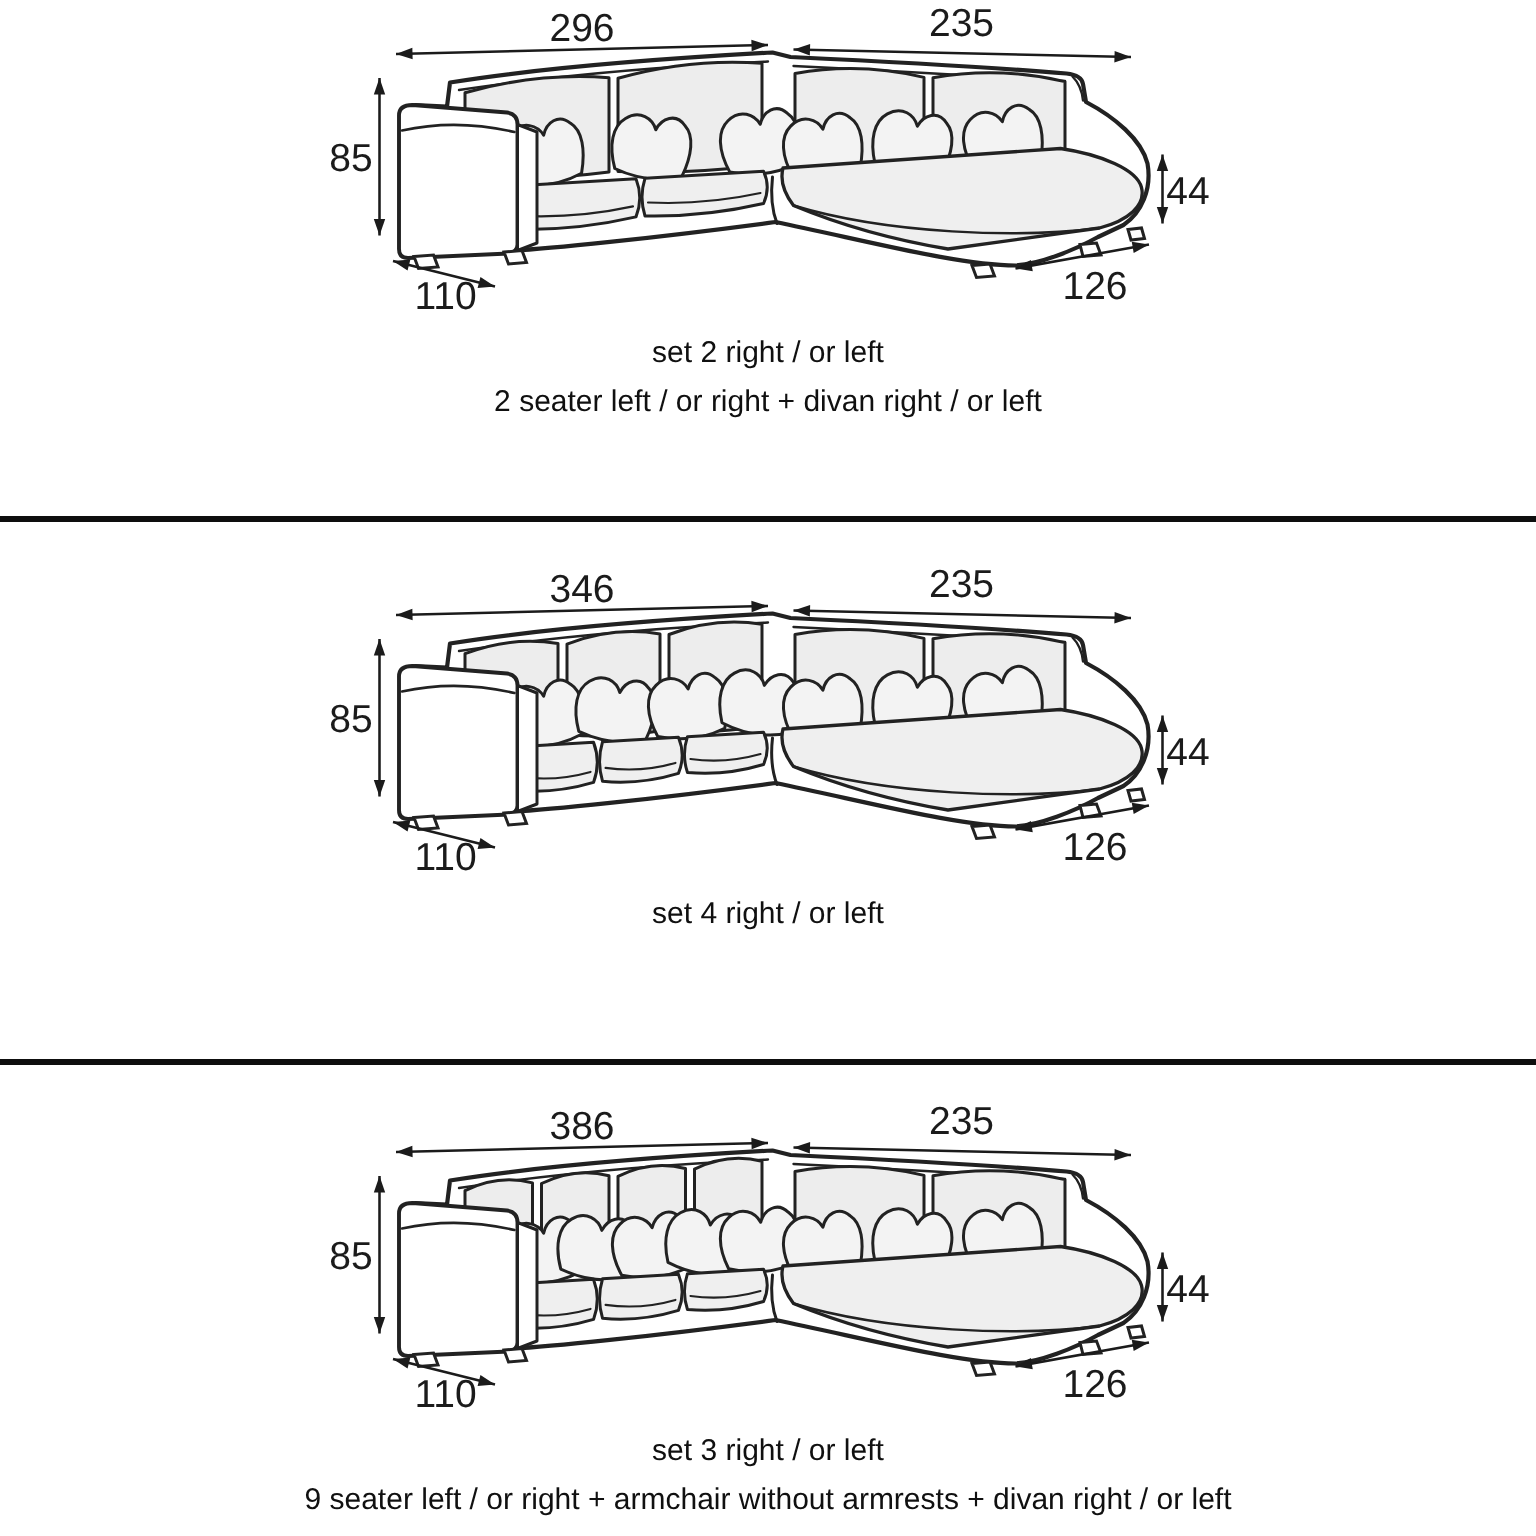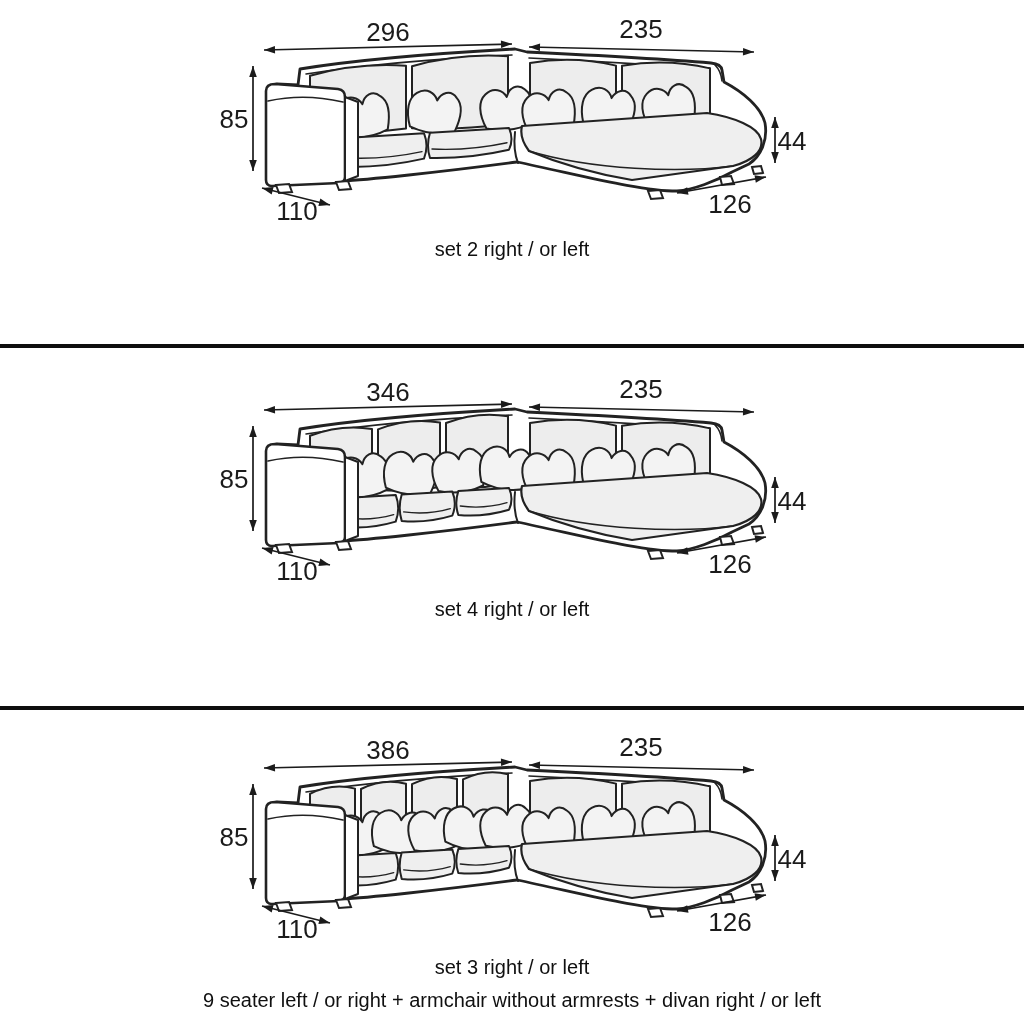--- a/index.html
+++ b/index.html
@@ -1,18 +1,18 @@
 <!DOCTYPE html>
 <html><head>
 <meta charset="utf-8">
 <style>
   html,body{margin:0;padding:0;background:#ffffff;}
   body{width:1024px;height:1024px;overflow:hidden;font-family:"Liberation Sans",sans-serif;}
   .panel{box-sizing:border-box;width:1024px;}
-  .panel--1{height:344px;padding-top:14px;}
+  .panel--1{height:344px;}
   .panel--2{height:362px;border-top:4px solid #0e0e0e;padding-top:26px;}
   .panel--3{height:342px;border-top:4px solid #0e0e0e;padding-top:22px;}
   .fig{width:600px;margin:0 auto;}
   svg.sofa{display:block;width:600px;height:215px;}
   .cap{text-align:center;color:#101010;font-size:20px;line-height:33px;white-space:nowrap;}
   .cap--title{margin-top:4px;}
   svg .dims text{font-size:26px;fill:#1b1b1b;font-family:"Liberation Sans",sans-serif;}
 </style>
 </head>
 <body>
@@ -73,20 +73,21 @@
         <text x="176" y="27" text-anchor="middle">296</text>
         <text x="429" y="24" text-anchor="middle">235</text>
         <text x="22" y="114" text-anchor="middle">85</text>
         <text x="580" y="136" text-anchor="middle">44</text>
         <text x="85" y="206" text-anchor="middle">110</text>
         <text x="518" y="199" text-anchor="middle">126</text>
       </g>
     </svg>
   </div>
   <div class="cap cap--title">set 2 right / or left</div>
+  <div class="cap">2 seater left / or right + divan right / or left</div>
 </section>
 
 <section class="panel panel--2">
   <div class="fig">
     <svg class="sofa" viewBox="0 0 600 215">
       <g class="art">
           <path d="M60 170 L56 78 Q57 71 65 70 L86 71 L88 55 C150 45 230 39 303 35 L315 38 C378 41 452 45 499 49 Q509 50 510 56 L512 68 C531 78 549 93 553 109 C556 126 549 142 537 150 L520 158 C504 167 481 176 465 177 C428 177 368 161 305 148 C222 159 152 166 130 167 Z" fill="#ffffff" stroke="#222" stroke-width="2.8" stroke-linejoin="round" stroke-linecap="round"></path>
           <path d="M94 60 C160 50 235 44 300 41" fill="none" stroke="#222" stroke-width="1.6" stroke-linejoin="round" stroke-linecap="round"></path>
           <path d="M317 44 C380 47 450 51 498 54" fill="none" stroke="#222" stroke-width="1.6" stroke-linejoin="round" stroke-linecap="round"></path>
           <path d="M503 51 Q509 57 510 67" fill="none" stroke="#222" stroke-width="1.6" stroke-linejoin="round" stroke-linecap="round"></path>

